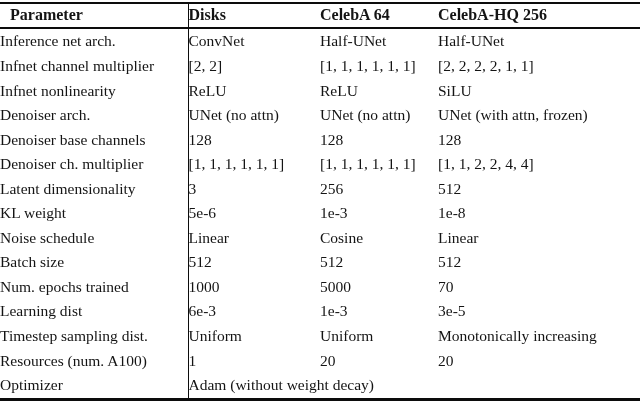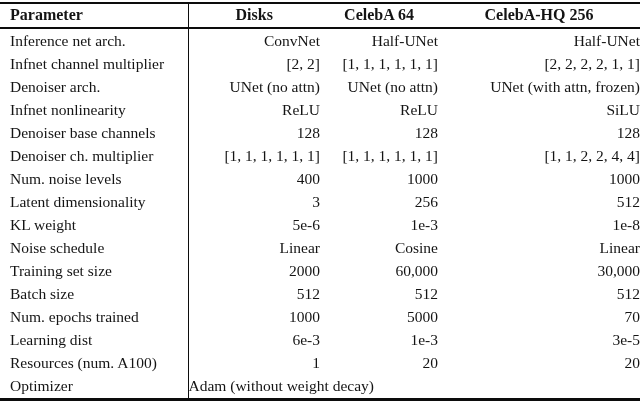--- a/index.html
+++ b/index.html
@@ -35,38 +35,37 @@
     font-size: 16px;
     padding: 2px 0 3px 0;
     vertical-align: middle;
     white-space: nowrap;
   }
   th.param-h {
     text-align: left;
     padding-left: 10px;
   }
   th.val-h {
-    text-align: center;
+    text-align: left;
   }
   td {
     font-size: 15.5px;
     padding: 0;
     vertical-align: middle;
     white-space: nowrap;
   }
   td.param {
     text-align: left;
-    padding-left: 10px;
   }
   .vline-r {
     border-right: 1.5px solid #0c0c0c;
     margin-top: 36px;
   }
   td.val {
-    text-align: right;
+    text-align: left;
   }
   td.val.span {
     text-align: left;
   }
 </style>
 </head>
 <body>
 
 <div class="page">
   <table class="params">
@@ -91,92 +90,86 @@
           <td class="val">Half-UNet</td>
           <td class="val">Half-UNet</td>
         </tr>
         <tr>
           <td class="param vline-r">Infnet channel multiplier</td>
           <td class="val">[2, 2]</td>
           <td class="val">[1, 1, 1, 1, 1, 1]</td>
           <td class="val">[2, 2, 2, 2, 1, 1]</td>
         </tr>
         <tr>
+          <td class="param vline-r">Infnet nonlinearity</td>
+          <td class="val">ReLU</td>
+          <td class="val">ReLU</td>
+          <td class="val">SiLU</td>
+        </tr>
+        <tr>
           <td class="param vline-r">Denoiser arch.</td>
           <td class="val">UNet (no attn)</td>
           <td class="val">UNet (no attn)</td>
           <td class="val">UNet (with attn, frozen)</td>
-        </tr>
-        <tr>
-          <td class="param vline-r">Infnet nonlinearity</td>
-          <td class="val">ReLU</td>
-          <td class="val">ReLU</td>
-          <td class="val">SiLU</td>
         </tr>
         <tr>
           <td class="param vline-r">Denoiser base channels</td>
           <td class="val">128</td>
           <td class="val">128</td>
           <td class="val">128</td>
         </tr>
         <tr>
           <td class="param vline-r">Denoiser ch. multiplier</td>
           <td class="val">[1, 1, 1, 1, 1, 1]</td>
           <td class="val">[1, 1, 1, 1, 1, 1]</td>
           <td class="val">[1, 1, 2, 2, 4, 4]</td>
-        </tr>
-        <tr>
-          <td class="param vline-r">Num. noise levels</td>
-          <td class="val">400</td>
-          <td class="val">1000</td>
-          <td class="val">1000</td>
         </tr>
         <tr>
           <td class="param vline-r">Latent dimensionality</td>
           <td class="val">3</td>
           <td class="val">256</td>
           <td class="val">512</td>
         </tr>
         <tr>
           <td class="param vline-r">KL weight</td>
           <td class="val">5e-6</td>
           <td class="val">1e-3</td>
           <td class="val">1e-8</td>
         </tr>
         <tr>
           <td class="param vline-r">Noise schedule</td>
           <td class="val">Linear</td>
           <td class="val">Cosine</td>
           <td class="val">Linear</td>
         </tr>
         <tr>
-          <td class="param vline-r">Training set size</td>
-          <td class="val">2000</td>
-          <td class="val">60,000</td>
-          <td class="val">30,000</td>
-        </tr>
-        <tr>
           <td class="param vline-r">Batch size</td>
           <td class="val">512</td>
           <td class="val">512</td>
           <td class="val">512</td>
         </tr>
         <tr>
           <td class="param vline-r">Num. epochs trained</td>
           <td class="val">1000</td>
           <td class="val">5000</td>
           <td class="val">70</td>
         </tr>
         <tr>
           <td class="param vline-r">Learning dist</td>
           <td class="val">6e-3</td>
           <td class="val">1e-3</td>
           <td class="val">3e-5</td>
         </tr>
         <tr>
+          <td class="param vline-r">Timestep sampling dist.</td>
+          <td class="val">Uniform</td>
+          <td class="val">Uniform</td>
+          <td class="val">Monotonically increasing</td>
+        </tr>
+        <tr>
           <td class="param vline-r">Resources (num. A100)</td>
           <td class="val">1</td>
           <td class="val">20</td>
           <td class="val">20</td>
         </tr>
         <tr>
           <td class="param vline-r">Optimizer</td>
           <td colspan="3" class="val span">Adam (without weight decay)</td>
         </tr>
       </tbody>

